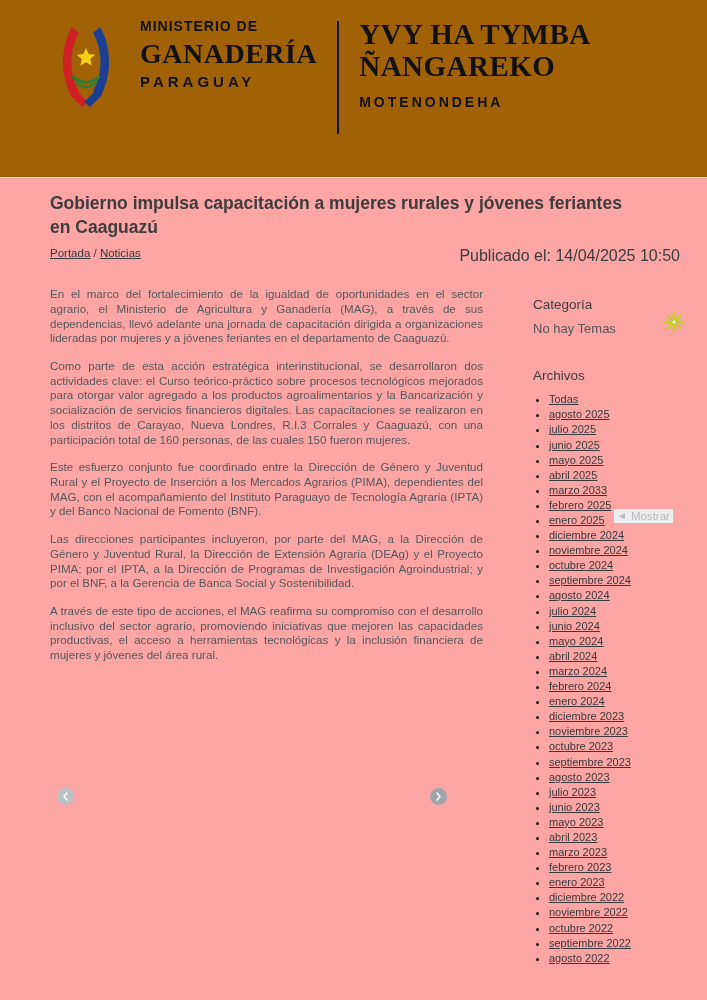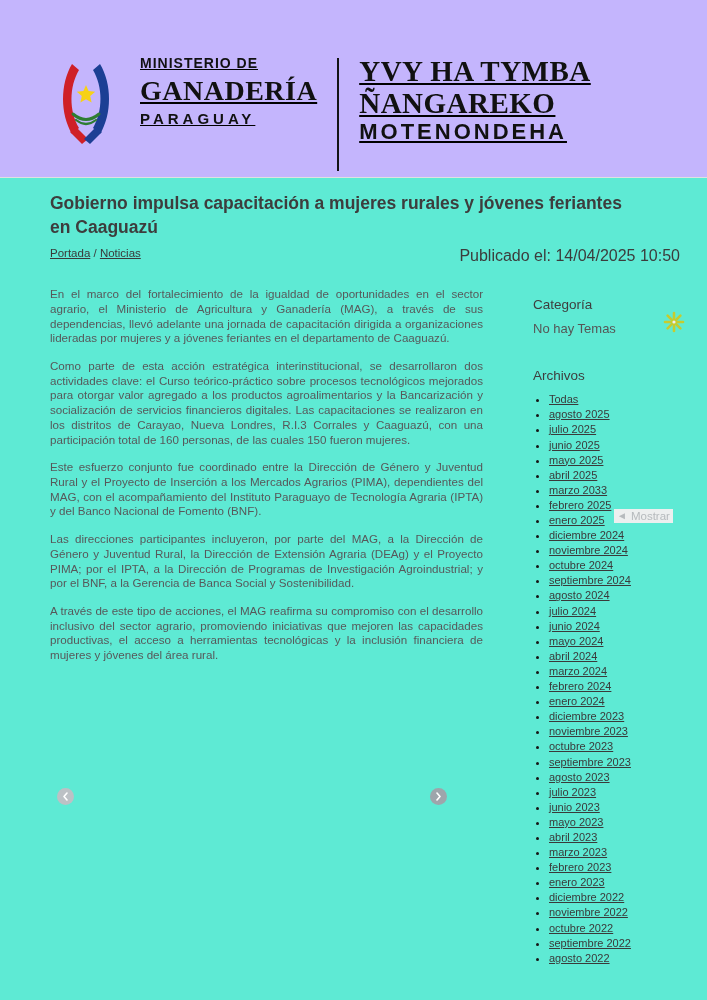--- a/index.html
+++ b/index.html
@@ -1,34 +1,34 @@
 <!DOCTYPE html>
 <html><head>
 <meta charset="utf-8">
 <style>
   * { margin:0; padding:0; box-sizing:border-box; }
   html,body { background:#ffffff; }
   body { width:707px; font-family:"Liberation Sans", sans-serif; }
   .page { width:707px; }
 
   
-  header { display:flex; align-items:flex-start; background:#c4b5fd; height:177px; padding:55px 0 0 56px;text-decoration:underline; }
+  header { display:flex; align-items:flex-start; background:#a16207; height:177px; padding:18px 0 0 56px; }
   .emblem { width:60px; height:94px; margin-top:2px; flex:none; }
   .wordmark { color:#111; }
   .ministry { margin-left:24px; }
   .wm-top { font-size:14px; font-weight:bold; letter-spacing:1px; margin-bottom:4px; }
   .wm-big { font-family:"Liberation Serif", serif; font-weight:bold; font-size:28px; line-height:31px; letter-spacing:0.5px; }
   .ministry .wm-bottom { font-size:15px; font-weight:bold; letter-spacing:4px; margin-top:4px; }
   .header-divider { width:2px; background:#141414; height:113px; margin:3px 20px 0 20px; flex:none; }
   .guarani .wm-top { font-size:15px; letter-spacing:2px; margin-bottom:3px; }
   .guarani .wm-big { font-size:29px; line-height:32px; }
-  .guarani .wm-bottom { font-size:22px; font-weight:bold; letter-spacing:3px; margin-top:0; }
+  .guarani .wm-bottom { font-size:14px; font-weight:bold; letter-spacing:3px; margin-top:12px; }
 
   
-  main { position:relative; background:#5eead4; min-height:824px; padding:14px 27px 30px 50px; border-top:1px solid #dfe1e1; }
+  main { position:relative; background:#fca5a5; min-height:824px; padding:14px 27px 30px 50px; border-top:1px solid #dfe1e1; }
   .page-title { font-size:17.5px; font-weight:bold; color:#3d3d3d; max-width:585px; line-height:1.35; margin-bottom:6px; }
   .meta-row { display:flex; justify-content:center; align-items:flex-start; }
   .breadcrumb { width:450px; font-size:11.5px; color:#3c3c3c; line-height:1.55; }
   .breadcrumb a { color:#3a3a3a; text-decoration:underline; }
   .crumb-current { display:block; }
   .published { font-size:16px; color:#3c3c3c; white-space:nowrap; margin-top:2px; }
 
   .columns { display:flex; margin-top:22px; }
   article { width:433px; flex:none; }
   article p { font-size:11.6px; line-height:14.7px; color:#57585a; text-align:justify; margin-bottom:13px; }

